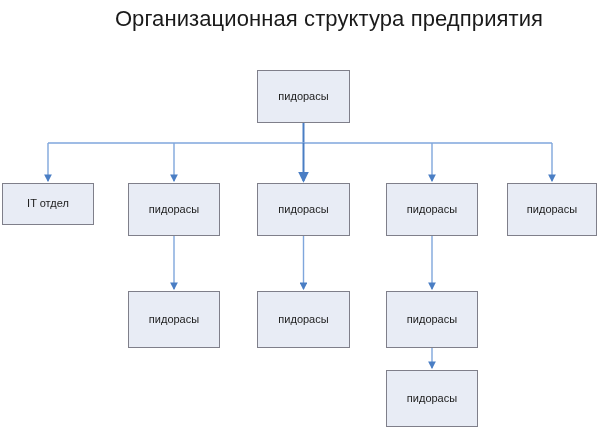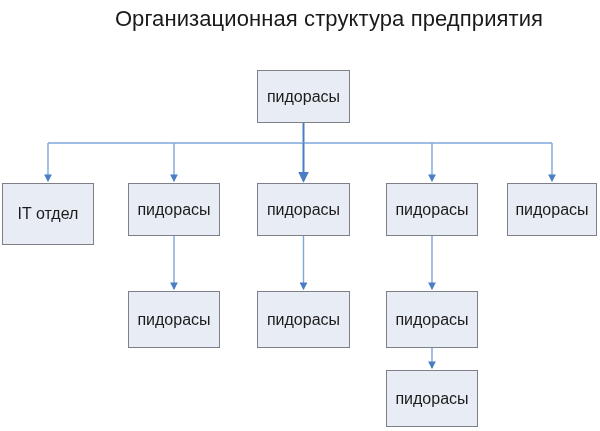--- a/index.html
+++ b/index.html
@@ -39,21 +39,21 @@
     pointer-events: none;
   }
   .node {
     position: absolute;
     box-sizing: border-box;
     background: #e8ecf5;
     border: 1px solid #7f7f8a;
     display: flex;
     align-items: center;
     justify-content: center;
-    font-size: 16px;
+    font-size: 11px;
     color: #1c1c1c;
     text-align: center;
     line-height: 1.2;
   }
 </style>
 </head>
 <body>
 
 <div id="canvas">
 
@@ -82,21 +82,21 @@
       <path d="M 432 236 L 432 289" marker-end="url(#arrowhead)"></path>
 
       <path d="M 432 348 L 432 368" marker-end="url(#arrowhead)"></path>
     </g>
   </svg>
 
   <div class="node" style="left:257px; top:70px; width:93px; height:53px;">
     <span>пидорасы</span>
   </div>
 
-  <div class="node" style="left:2px; top:183px; width:92px; height:62px;">
+  <div class="node" style="left:2px; top:183px; width:92px; height:42px;">
     <span>IT отдел</span>
   </div>
 
   <div class="node" style="left:128px; top:183px; width:92px; height:53px;">
     <span>пидорасы</span>
   </div>
 
   <div class="node" style="left:257px; top:183px; width:93px; height:53px;">
     <span>пидорасы</span>
   </div>

